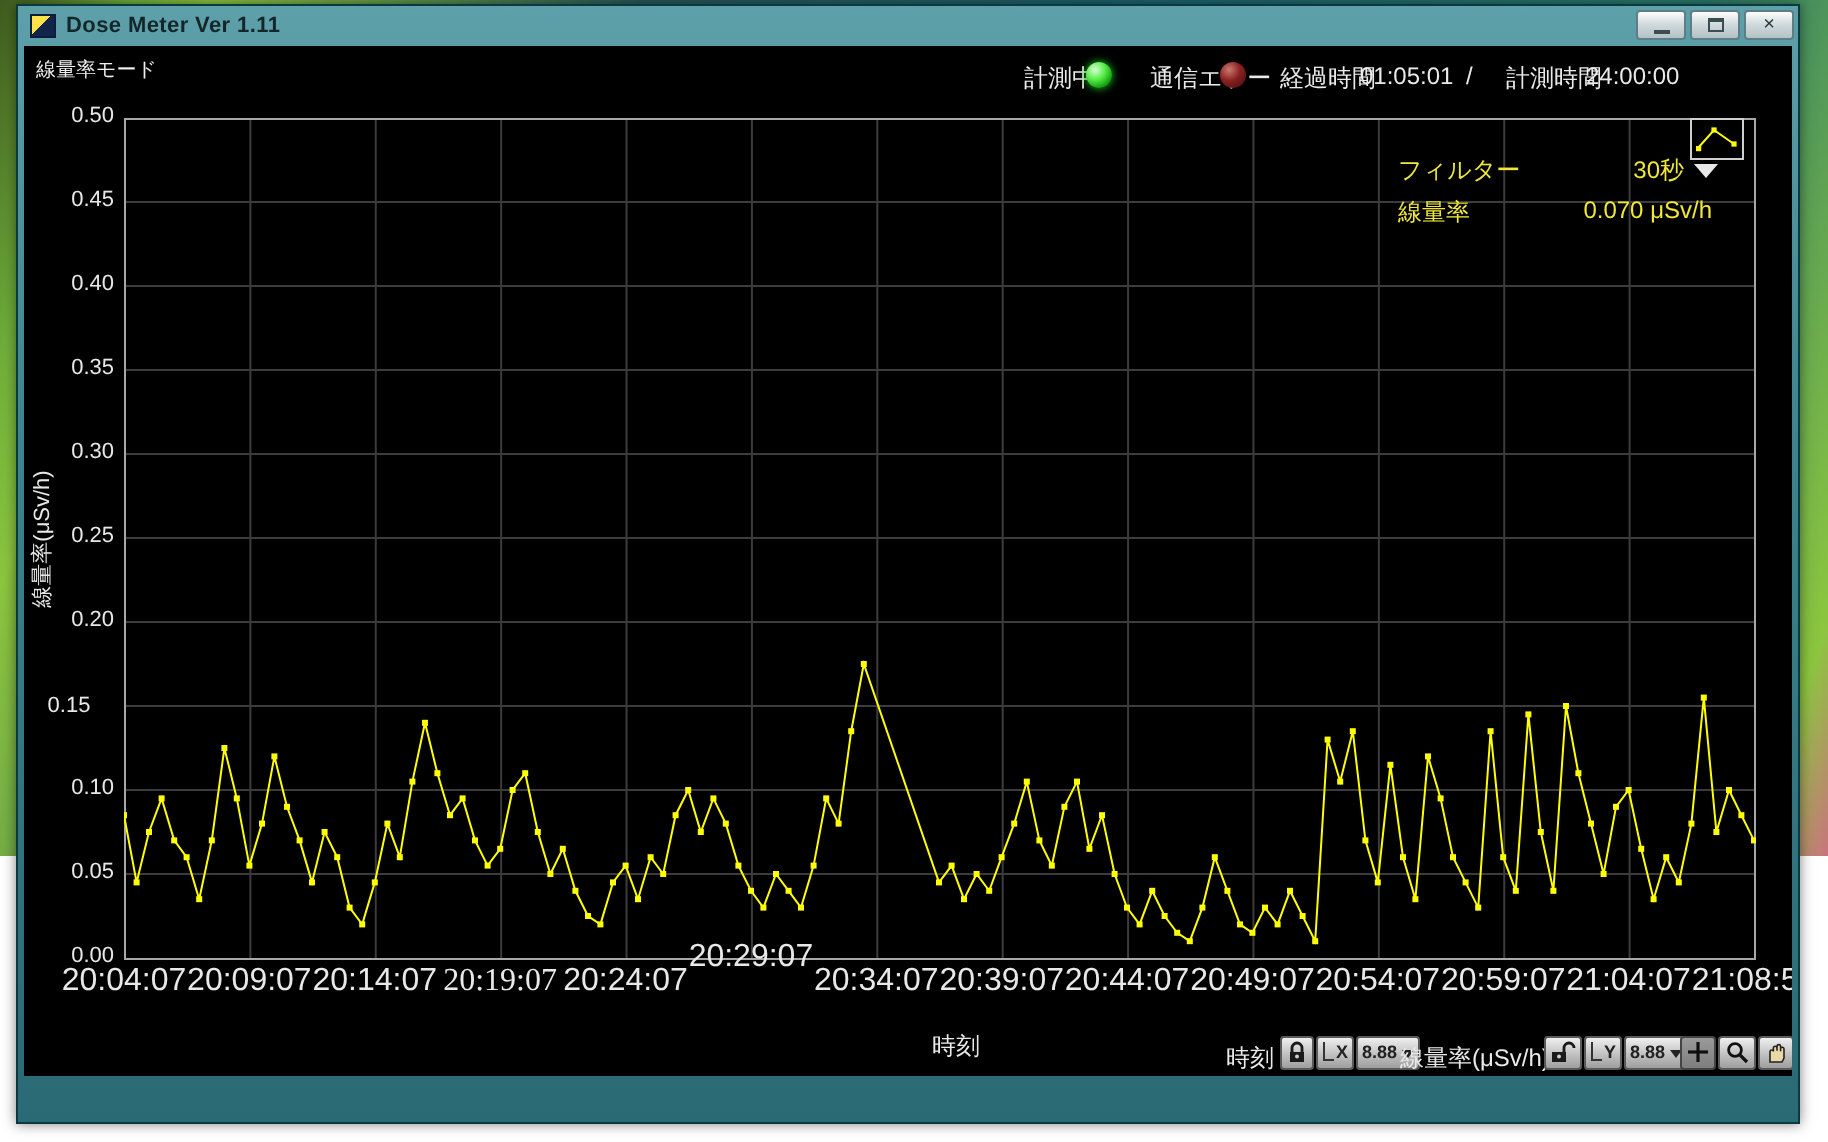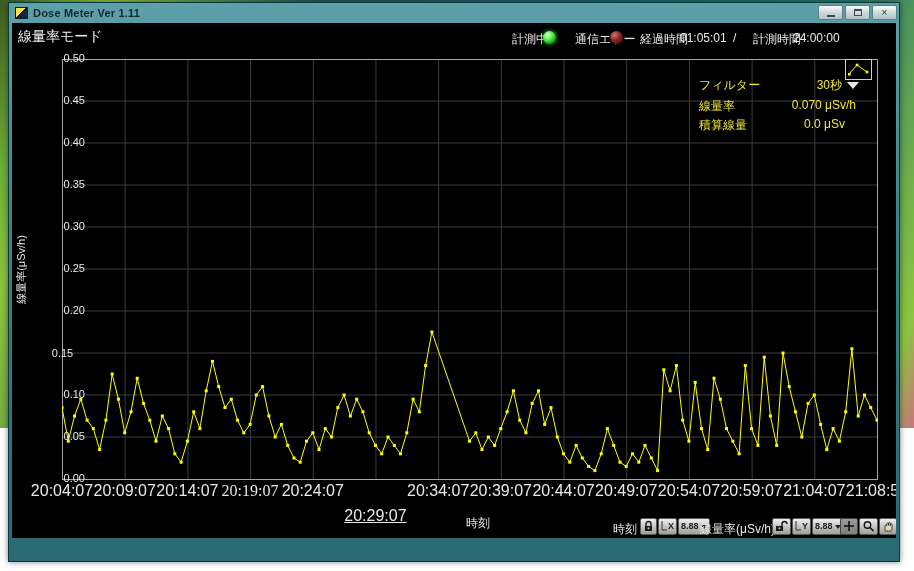--- a/index.html
+++ b/index.html
@@ -27,29 +27,29 @@
     font-size:10px; color:#27393d; line-height:1; cursor:default; }
   .glyph-min { width:8px; height:2px; background:#3a4d51; margin-top:6px; }
   .glyph-max { width:8px; height:7px; border:1px solid #3a4d51; border-top-width:2px; }
 
   .menubar { height:20px; background:#f2f2f2; border-bottom:1px solid #cfcfcf;
     display:flex; align-items:center; padding-left:8px; }
   .menu-item { font-size:12px; color:#111; padding:2px 10px; }
 
   .client { position:relative; margin:0 3px 3px 3px; height:515px; background:#000; overflow:hidden; }
 
-  .mode-title { position:absolute; left:6px; top:5px; font-size:14px; color:#efefef; }
+  .mode-title { position:absolute; left:6px; top:5px; font-size:10px; color:#efefef; }
 
   .status-item { position:absolute; top:8px; font-size:12px; color:#e9e9e9; white-space:nowrap; }
   .led { position:absolute; top:8px; width:13px; height:13px; border-radius:50%; }
   .led-green { background:radial-gradient(circle at 35% 30%, #d9ffd9 0%, #55ee44 40%, #119911 75%, #0a5d0a 100%); box-shadow:0 0 4px #2c2; }
   .led-red { background:radial-gradient(circle at 35% 30%, #c97a70 0%, #8a2020 45%, #3c0d0d 100%); }
 
   .chart-svg { position:absolute; left:50px; top:36px; }
-  .y-tick { position:absolute; left:0; width:45px; text-align:right; font-size:11px; color:#e8e8e8;margin-left:28px; }
+  .y-tick { position:absolute; left:0; width:45px; text-align:right; font-size:11px; color:#e8e8e8; }
   .ylabel { position:absolute; left:-56px; top:239px; width:130px; text-align:center;
     font-size:11px; color:#e8e8e8; transform:rotate(-90deg); transform-origin:center; }
   .x-tick { position:absolute; width:76px; text-align:center; font-size:16px; color:#e8e8e8; line-height:14px; }
   .xlabel { position:absolute; left:426px; top:492px; width:80px; text-align:center; font-size:12px; color:#e8e8e8; }
 
   .legend-box { position:absolute; left:833px; top:36px; width:27px; height:21px;
     border:1px solid #cfcfcf; background:#000; display:flex; align-items:center; justify-content:center; }
 
   .info-row { position:absolute; left:687px; width:160px; display:flex; justify-content:space-between;
     font-size:12px; color:#f0e838; white-space:nowrap; }
@@ -269,21 +269,21 @@
           <div class="y-tick" style="top: 71px;">0.45</div>
           <div class="y-tick" style="top: 29px;">0.50</div>
         </div>
       <div class="ylabel">線量率(μSv/h)</div>
       <div id="x-ticks">
           <div class="x-tick" style="left: 12px; top: 461px;"><span>20:04:07</span><br><span></span></div>
           <div class="x-tick" style="left: 74.6923px; top: 461px;"><span>20:09:07</span><br><span></span></div>
           <div class="x-tick" style="left: 137.385px; top: 461px;"><span>20:14:07</span><br><span></span></div>
           <div class="x-tick" style="left: 200.077px; top: 461px; font-family: Liberation Serif, serif;"><span>20:19:07</span><br><span></span></div>
           <div class="x-tick" style="left: 262.769px; top: 461px;"><span>20:24:07</span><br><span></span></div>
-          <div class="x-tick" style="left: 325.462px; top: 486px; text-decoration: underline;"><span>20:29:07</span><br><span></span></div>
+          <div class="x-tick" style="left: 325.462px; top: 449px;"><span>20:29:07</span><br><span></span></div>
           <div class="x-tick" style="left: 388.154px; top: 461px;"><span>20:34:07</span><br><span></span></div>
           <div class="x-tick" style="left: 450.846px; top: 461px;"><span>20:39:07</span><br><span></span></div>
           <div class="x-tick" style="left: 513.538px; top: 461px;"><span>20:44:07</span><br><span></span></div>
           <div class="x-tick" style="left: 576.231px; top: 461px;"><span>20:49:07</span><br><span></span></div>
           <div class="x-tick" style="left: 638.923px; top: 461px;"><span>20:54:07</span><br><span></span></div>
           <div class="x-tick" style="left: 701.615px; top: 461px;"><span>20:59:07</span><br><span></span></div>
           <div class="x-tick" style="left: 764.308px; top: 461px;"><span>21:04:07</span><br><span></span></div>
           <div class="x-tick" style="left: 827px; top: 461px;"><span>21:08:59</span><br><span></span></div>
         </div>
       <div class="xlabel">時刻</div>
@@ -298,24 +298,20 @@
       </div>
 
       <div class="info-row" style="top:54px">
         <span>フィルター</span>
         <span class="info-value"><span>30秒</span><span class="chev-down"></span></span>
       </div>
       <div class="info-row" style="top:75px">
         <span>線量率</span>
         <span class="info-value" style="padding-right:3px">0.070 μSv/h</span>
       </div>
-      <div class="info-row" style="top:94px">
-        <span>積算線量</span>
-        <span class="info-value" style="padding-right:14px">0.0 μSv</span>
-      </div>
 
       <div class="tb-label" style="left:601px">時刻</div>
       <div class="btn-group" style="left:628px" id="x-group">
           <div class="tb-btn">
             <span><svg width="11" height="12">
                 <path d="M3 6V4a2.5 2.5 0 0 1 5 0v2" fill="none" stroke="#1a1a1a" stroke-width="1.4"></path>
                 <rect x="2" y="6" width="7" height="5" fill="#1a1a1a"></rect>
                 <circle cx="5.5" cy="8.3" r="1" fill="#cfcfcf"></circle>
               </svg></span>
           </div>

